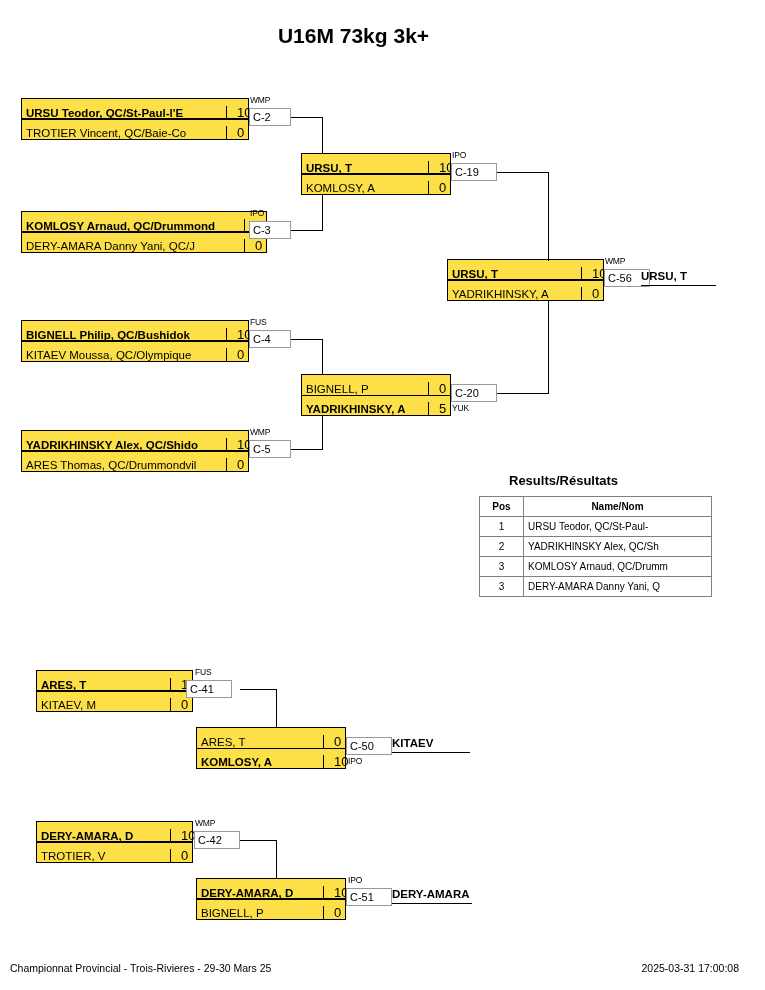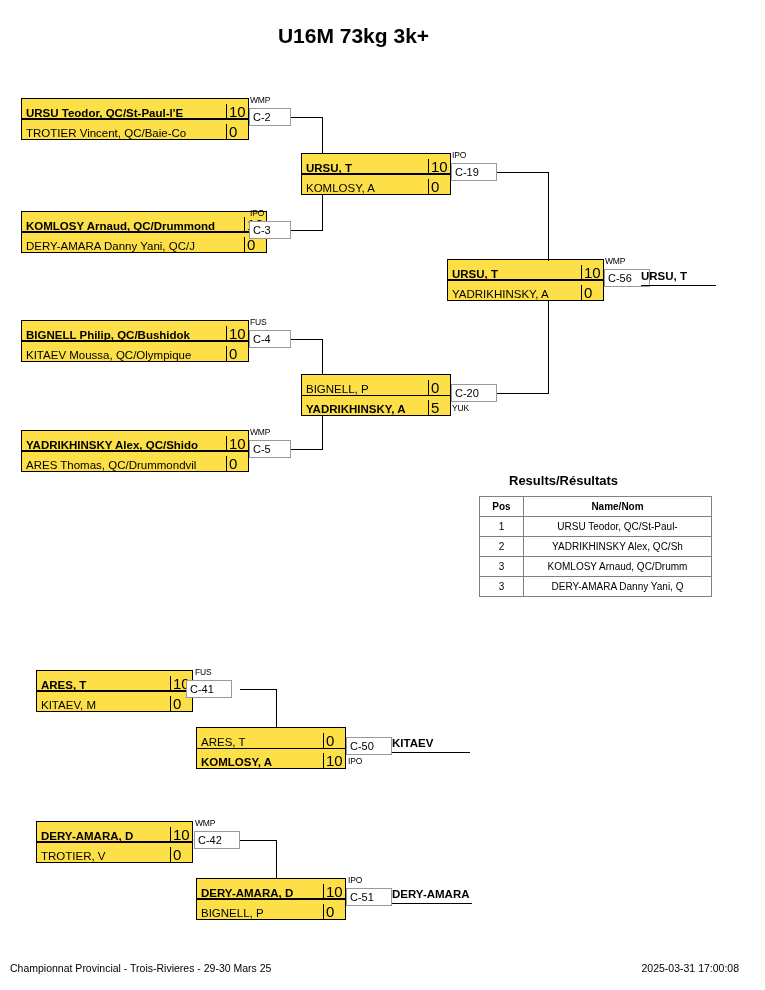--- a/index.html
+++ b/index.html
@@ -47,22 +47,22 @@
     color: #000;
     white-space: nowrap;
     overflow: hidden;
     line-height: 1;
   }
   .match .name.win { font-weight: bold; }
   .match .score {
     width: 22px;
     flex: 0 0 22px;
     border-left: 1px solid #000;
-    padding-left: 2px;
-    font-size: 15px;
+    padding-left: 10px;
+    font-size: 13px;
     line-height: 1;
     color: #000;
   }
   
   .match .row.top::after {
     content: "";
     position: absolute;
     left: 0; right: 0; bottom: -1px;
     height: 2px;
     background: #000;
@@ -123,21 +123,21 @@
     border: 1px solid #808080;
     font-size: 10px;
     color: #000;
     height: 20px;
     padding: 0 4px;
     font-weight: normal;
     white-space: nowrap;
   }
   table.results th { font-weight: bold; text-align: center; }
   table.results td.pos { text-align: center; width: 44px; }
-  table.results td.nm { text-align: center; width: 188px; }
+  table.results td.nm { text-align: left; width: 188px; }
 
   
   .footer-left, .footer-right {
     position: absolute;
     bottom: 16px;
     font-size: 10.5px;
     color: #000;
     white-space: nowrap;
   }
   .footer-left { left: 10px; }

